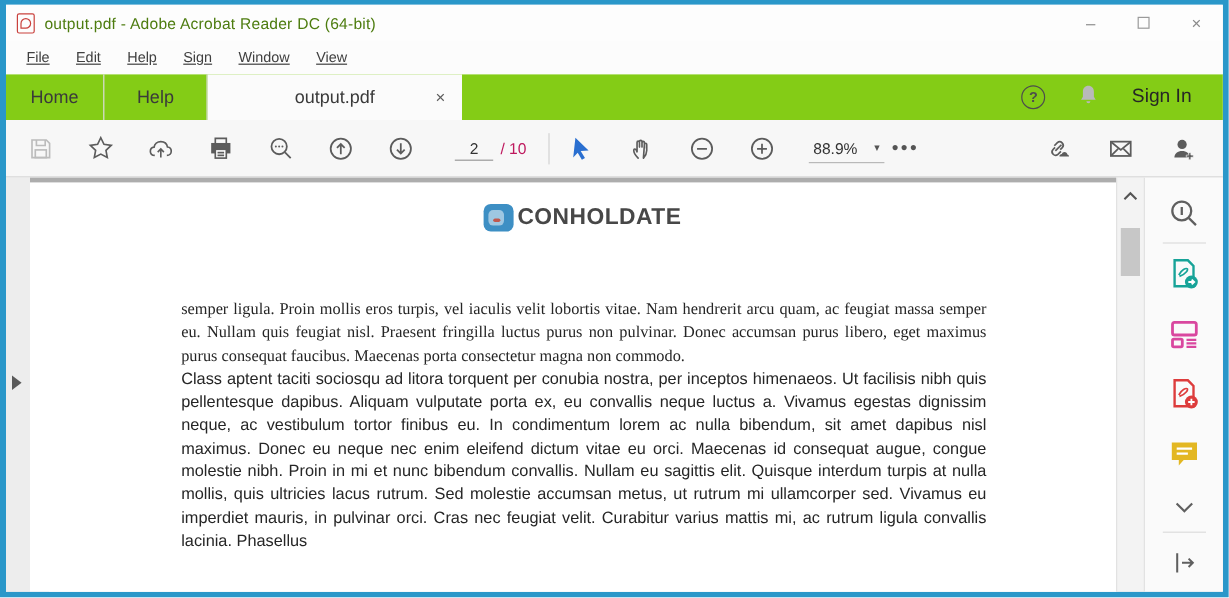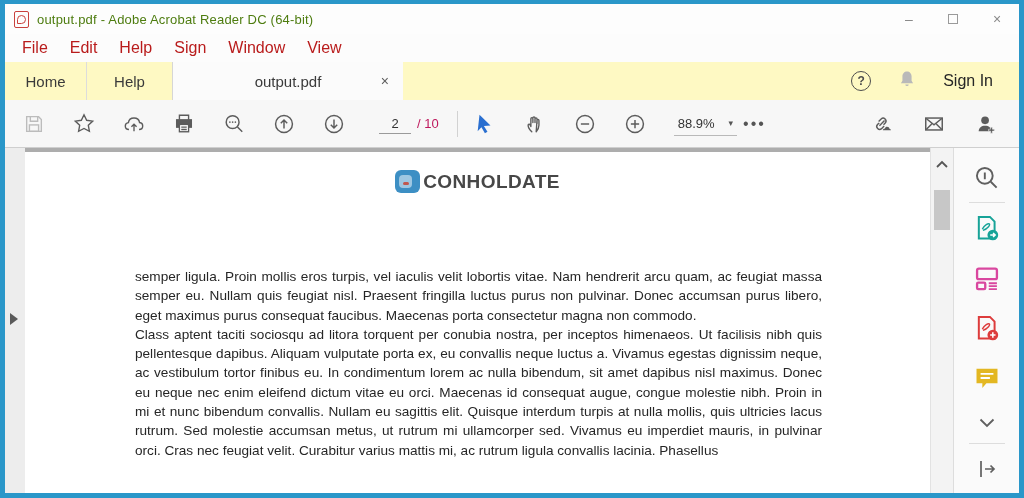--- a/index.html
+++ b/index.html
@@ -14,27 +14,27 @@
   .titlebar { height:30px; background:#fdfdfd; display:flex; align-items:center; flex:0 0 auto; }
   .titlebar .app-icon { width:15px; height:17px; margin:0 8px 0 9px; border:1.4px solid #c9413d; border-radius:2px;
     position:relative; display:flex; align-items:center; justify-content:center; }
   .titlebar .app-icon::after { content:""; width:7px; height:7px; border:1.6px solid #c9413d; border-radius:50% 50% 50% 0; }
   .title-text { font-size:13px; color:#4d7c0f; letter-spacing:.2px; }
   .win-controls { margin-left:auto; display:flex; height:100%; }
   .win-btn { width:44px; height:100%; display:flex; align-items:center; justify-content:center; color:#8a8a8a; font-size:14px; }
   .win-btn .maxbox { width:10px; height:10px; border:1px solid #9a9a9a; }
   
   .menubar { height:28px; background:#fcfcfc; display:flex; align-items:center; padding-left:6px; flex:0 0 auto; }
-  .menu-item { font-size:16px; color:#b91c1c; padding:0 11px; cursor:default; }
-  
-  .tabbar { height:38px; background:#fef9c3; display:flex; align-items:stretch; flex:0 0 auto; position:relative; }
+  .menu-item { font-size:12px; color:#404040; padding:0 11px; cursor:default;text-decoration:underline; }
+  
+  .tabbar { height:38px; background:#84cc16; display:flex; align-items:stretch; flex:0 0 auto; position:relative; }
   .tab { display:flex; align-items:center; justify-content:center; font-size:15px; color:#3a3a3a; }
   .tab-home { width:82px; border-right:1px solid #dcdcdc; }
   .tab-tools { width:86px; border-right:1px solid #d6d6d6; }
-  .tab-doc { width:230px; background:#fbfbfb; position:relative; }
+  .tab-doc { width:212px; background:#fbfbfb; position:relative; }
   .tab-doc .tab-close { position:absolute; right:14px; top:50%; transform:translateY(-50%); color:#5c5c5c; font-size:14px; }
   .tabbar-right { margin-left:auto; display:flex; align-items:center; gap:26px; padding-right:26px; }
   .help-icon { width:20px; height:20px; border:1.6px solid #4d4d4d; border-radius:50%; display:flex; align-items:center; justify-content:center;
     font-size:12px; font-weight:bold; color:#4d4d4d; }
   .signin { font-size:16px; color:#262626; }
   
   .toolbar { height:48px; background:#f7f7f7; border-bottom:1px solid #cfcfcf; display:flex; align-items:center; padding:0 18px; flex:0 0 auto; }
   .tbtn { width:22px; height:22px; display:flex; align-items:center; justify-content:center; color:#5c5c5c; margin-right:28px; flex:0 0 auto; }
   .tbtn svg { display:block; }
   .tbtn.disabled { color:#bcbcbc; }
@@ -47,29 +47,29 @@
   .zoom-caret { font-size:9px; color:#555; }
   .dots { font-size:16px; color:#555; letter-spacing:2px; margin-right:0; }
   .tb-right { margin-left:auto; display:flex; align-items:center; }
   .tb-right .tbtn { margin-right:30px; }
   .tb-right .tbtn:last-child { margin-right:4px; }
   
   .content { flex:1 1 auto; display:flex; min-height:0; background:#ededed; }
   .navstrip { width:20px; background:#ededed; position:relative; flex:0 0 auto; }
   .nav-expand { position:absolute; top:165px; left:5px; width:0; height:0;
     border-top:6px solid transparent; border-bottom:6px solid transparent; border-left:8px solid #5a5a5a; }
-  .page-area { flex:1 1 auto; background:#fff; position:relative; overflow:hidden; border-top:4px solid #adadad; }
+  .page-area { flex:1 1 auto; background:#fff; position:relative; overflow:hidden; border-top:4px solid #adadad;padding-left:16px; }
   .page { width:100%; height:100%; background:#fff; }
   .logo-row { display:flex; align-items:center; justify-content:center; margin-top:18px; gap:1px; }
   .logo-mark { width:25px; height:23px; background:#3d8fc4; border-radius:6px; position:relative; margin-right:2px; }
   .logo-mark::before { content:""; position:absolute; left:4px; top:5px; width:13px; height:13px; background:#9ec7e2; border-radius:4px; }
   .logo-mark::after { content:""; position:absolute; left:8px; top:12px; width:6px; height:3px; background:#c0584f; border-radius:2px; }
   .logo-text { font-size:19px; font-weight:bold; color:#474747; letter-spacing:.4px; }
   .doc-body { margin:0 108px 0 110px; text-align:justify; font-size:13.6px; line-height:19.3px; color:#262626; }
-  .doc-body p.p1 { margin-top:74px; }
+  .doc-body p.p1 { margin-top:55px;font-family:Liberation Serif, serif; }
   .doc-body p.p2 { }
   
   .scrollbar { width:23px; background:#f3f3f3; border-left:1px solid #e2e2e2; position:relative; flex:0 0 auto; }
   .sb-up { position:absolute; top:6px; left:50%; transform:translateX(-50%); color:#555; }
   .sb-thumb { position:absolute; top:42px; left:3px; width:16px; height:40px; background:#c7c7c7; }
   
   .sidebar { width:66px; background:#fafafa; border-left:1px solid #dddddd; display:flex; flex-direction:column; align-items:center;
     padding-top:16px; flex:0 0 auto; }
   .side-btn { width:28px; height:28px; display:flex; align-items:center; justify-content:center; }
   .side-div { width:36px; height:1px; background:#ddd; margin:11px 0; }

